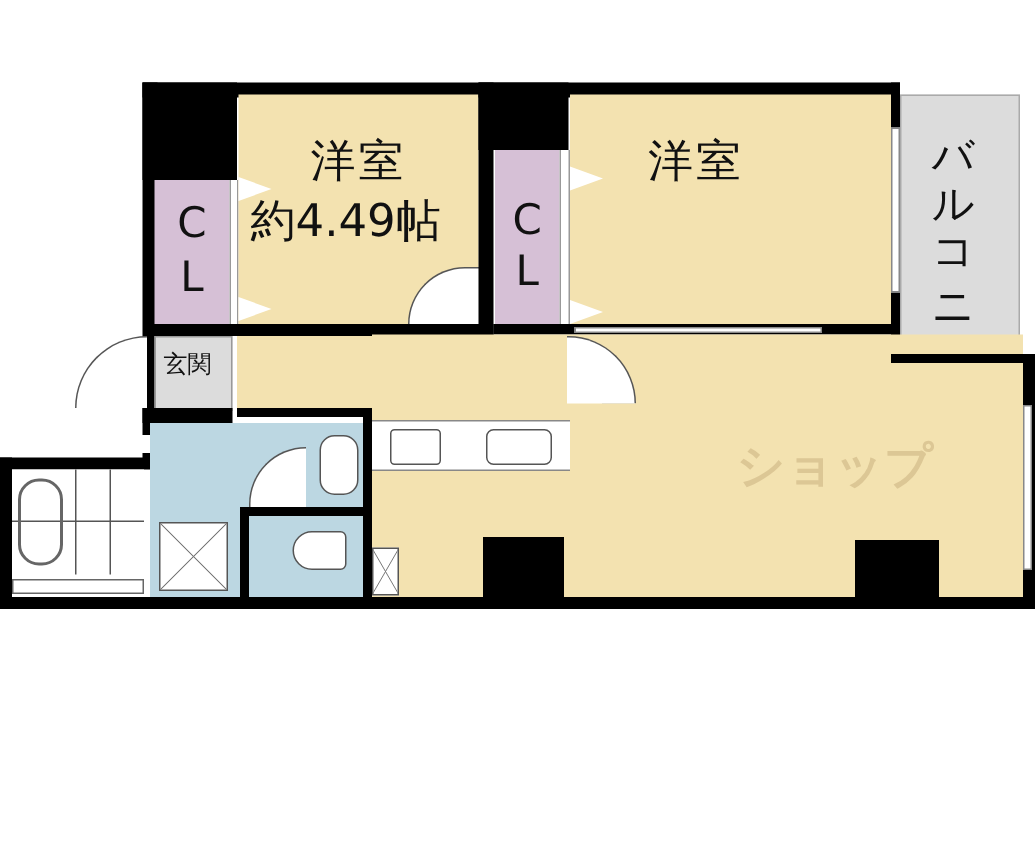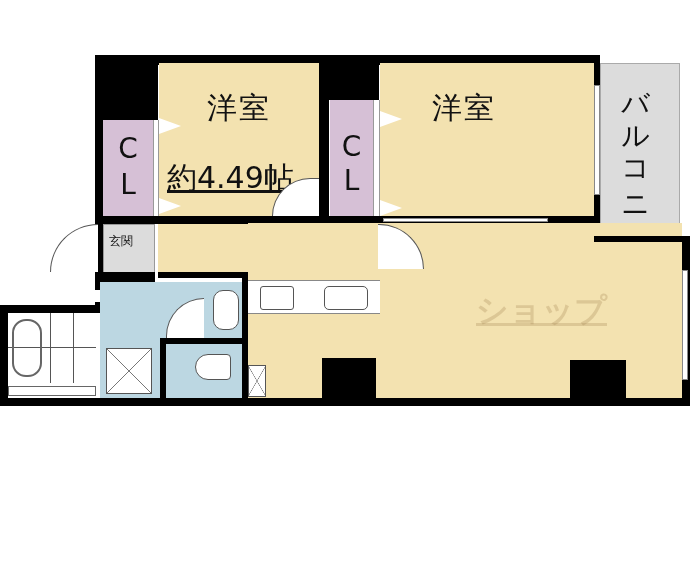--- a/index.html
+++ b/index.html
@@ -9,21 +9,21 @@
   .beige{background:#f3e2b0;}
   .lav{background:#d6c0d6;}
   .grey{background:#dcdcdc;}
   .blue{background:#bcd7e2;}
   .white{background:#ffffff;}
   .lbl{color:#111;white-space:nowrap;line-height:1;}
   .room-title{font-size:30px;letter-spacing:2px;}
   .room-size{font-size:30px;}
   .cl{font-size:28px;text-align:center;line-height:34px;}
   .vert{writing-mode:vertical-rl;font-size:28px;letter-spacing:4px;}
-  .small{font-size:12px;}
+  .small{font-size:16px;}
   .door-arc{border:1.5px solid #555;background:#fff;}
   .wm{color:rgba(160,130,80,0.28);font-weight:bold;}
 </style>
 </head>
 <body>
 
 <div class="abs wall" style="left:95px;top:55px;width:505px;height:10px;"></div>
 <div class="abs wall" style="left:95px;top:55px;width:10px;height:235px;"></div>
 <div class="abs wall" style="left:0px;top:398px;width:690px;height:8px;"></div>
 <div class="abs wall" style="left:682px;top:240px;width:8px;height:166px;"></div>
@@ -31,21 +31,21 @@
 <div class="abs wall" style="left:95px;top:55px;width:63px;height:65px;"></div>
 
 <div class="abs lav" style="left:103px;top:120px;width:50px;height:96px;">
   <div class="lbl cl" style="position:absolute;left:0;top:12px;width:50px;">C</div>
   <div class="lbl cl" style="position:absolute;left:0;top:48px;width:50px;">L</div>
 </div>
 <div class="abs white" style="left:153px;top:120px;width:6px;height:96px;border-left:1px solid #999;border-right:1px solid #999;"></div>
 
 <div class="abs beige" style="left:159px;top:63px;width:160px;height:153px;">
   <div class="lbl room-title" style="position:absolute;left:48px;top:30px;">洋室</div>
-  <div class="lbl room-size" style="position:absolute;left:8px;top:100px;text-decoration:underline;">約4.49帖</div>
+  <div class="lbl room-size" style="position:absolute;left:8px;top:70px;">約4.49帖</div>
   <div class="abs" style="left:0;top:55px;width:0;height:0;border-top:8px solid transparent;border-bottom:8px solid transparent;border-left:22px solid #fff;"></div>
   <div class="abs" style="left:0;top:135px;width:0;height:0;border-top:8px solid transparent;border-bottom:8px solid transparent;border-left:22px solid #fff;"></div>
 </div>
 <div class="abs door-arc" style="left:272px;top:178px;width:48px;height:38px;border-radius:48px 0 0 0;border-right:none;border-bottom:none;"></div>
 
 <div class="abs wall" style="left:319px;top:55px;width:60px;height:45px;"></div>
 <div class="abs wall" style="left:319px;top:55px;width:10px;height:170px;"></div>
 
 <div class="abs lav" style="left:330px;top:100px;width:43px;height:116px;">
   <div class="lbl cl" style="position:absolute;left:0;top:30px;width:43px;">C</div>
@@ -113,14 +113,14 @@
   <div class="abs" style="left:76px;top:5px;width:44px;height:24px;border:1px solid #555;border-radius:5px;"></div>
 </div>
 <div class="abs door-arc" style="left:378px;top:224px;width:46px;height:45px;border-radius:0 45px 0 0;border-left:none;border-bottom:none;"></div>
 <div class="abs wall" style="left:322px;top:358px;width:54px;height:42px;"></div>
 <div class="abs wall" style="left:570px;top:360px;width:56px;height:40px;"></div>
 <div class="abs white" style="left:248px;top:365px;width:18px;height:32px;border:1px solid #555;background:
   linear-gradient(60deg,transparent 48%,#777 50%,transparent 52%),
   linear-gradient(-60deg,transparent 48%,#777 50%,transparent 52%),#fff;"></div>
 
 <div class="abs wm" style="left:462px;top:290px;width:160px;height:110px;">
-  <div style="font-size:32px;line-height:40px;margin-left:14px;text-decoration:underline;">ショップ</div>
+  <div style="font-size:32px;line-height:40px;margin-left:29px;">ショップ</div>
 </div>
 
 </body></html>

